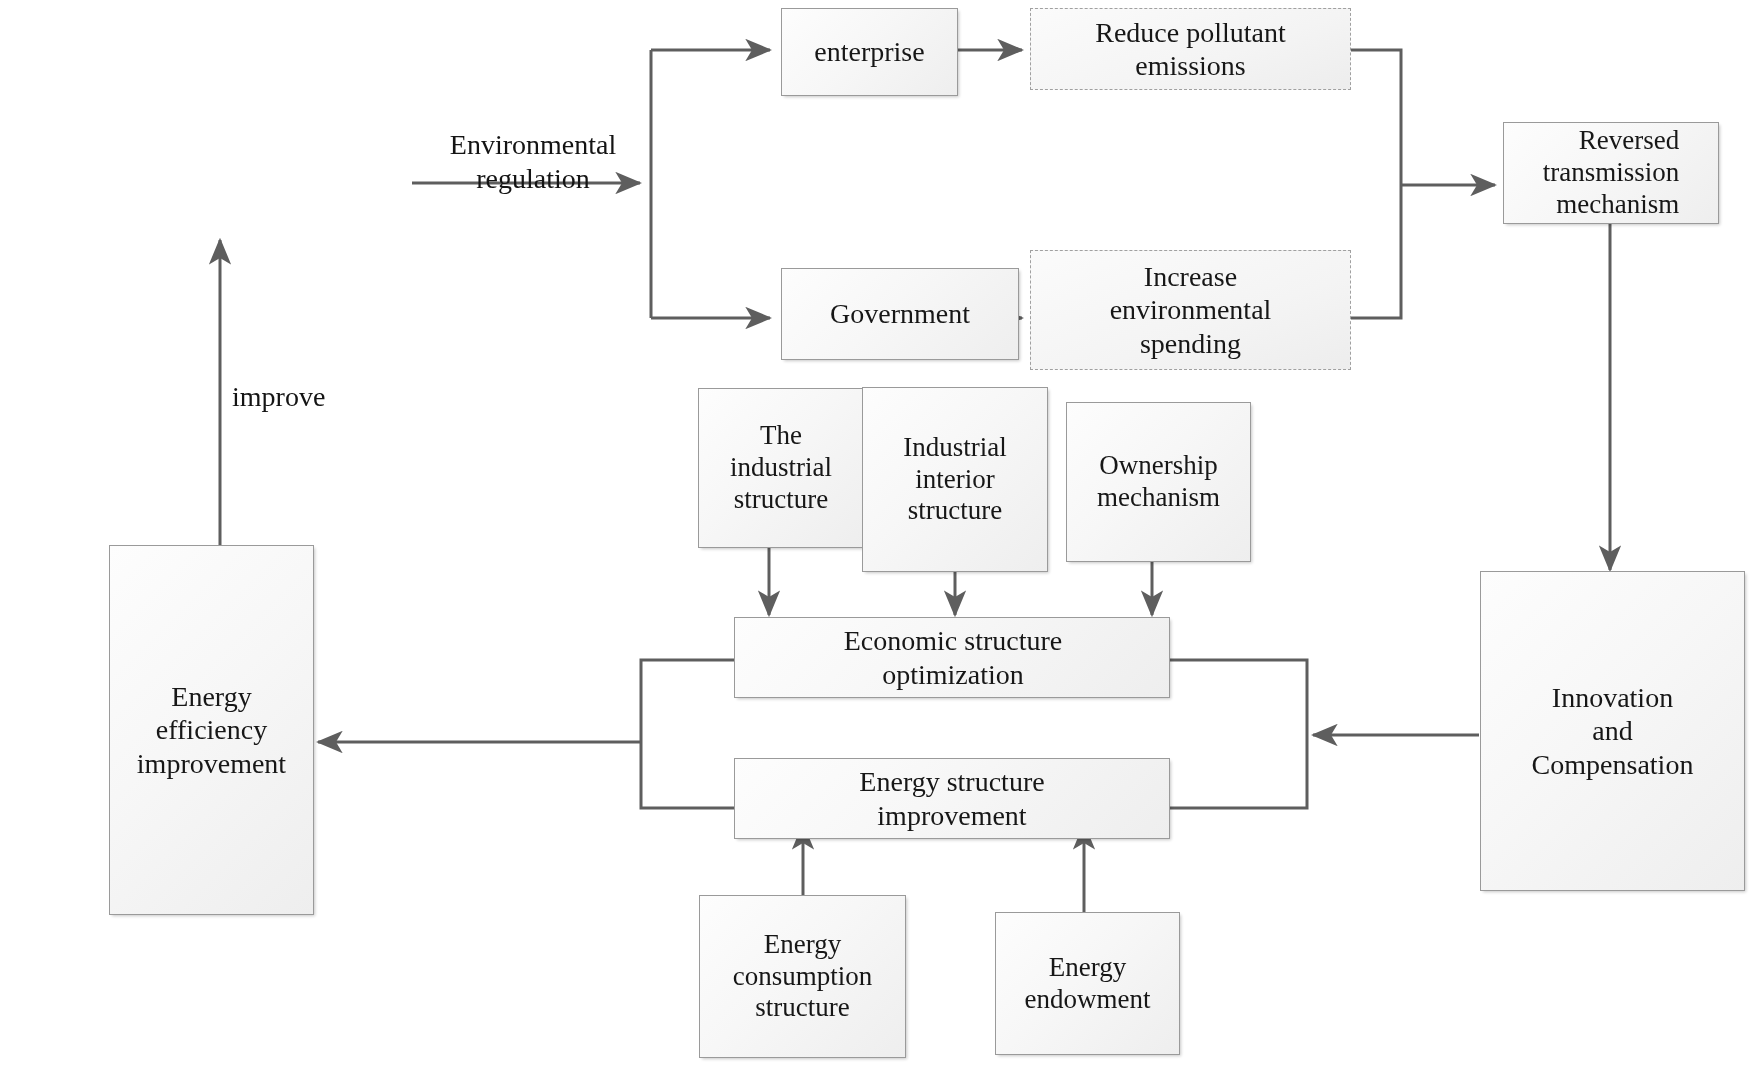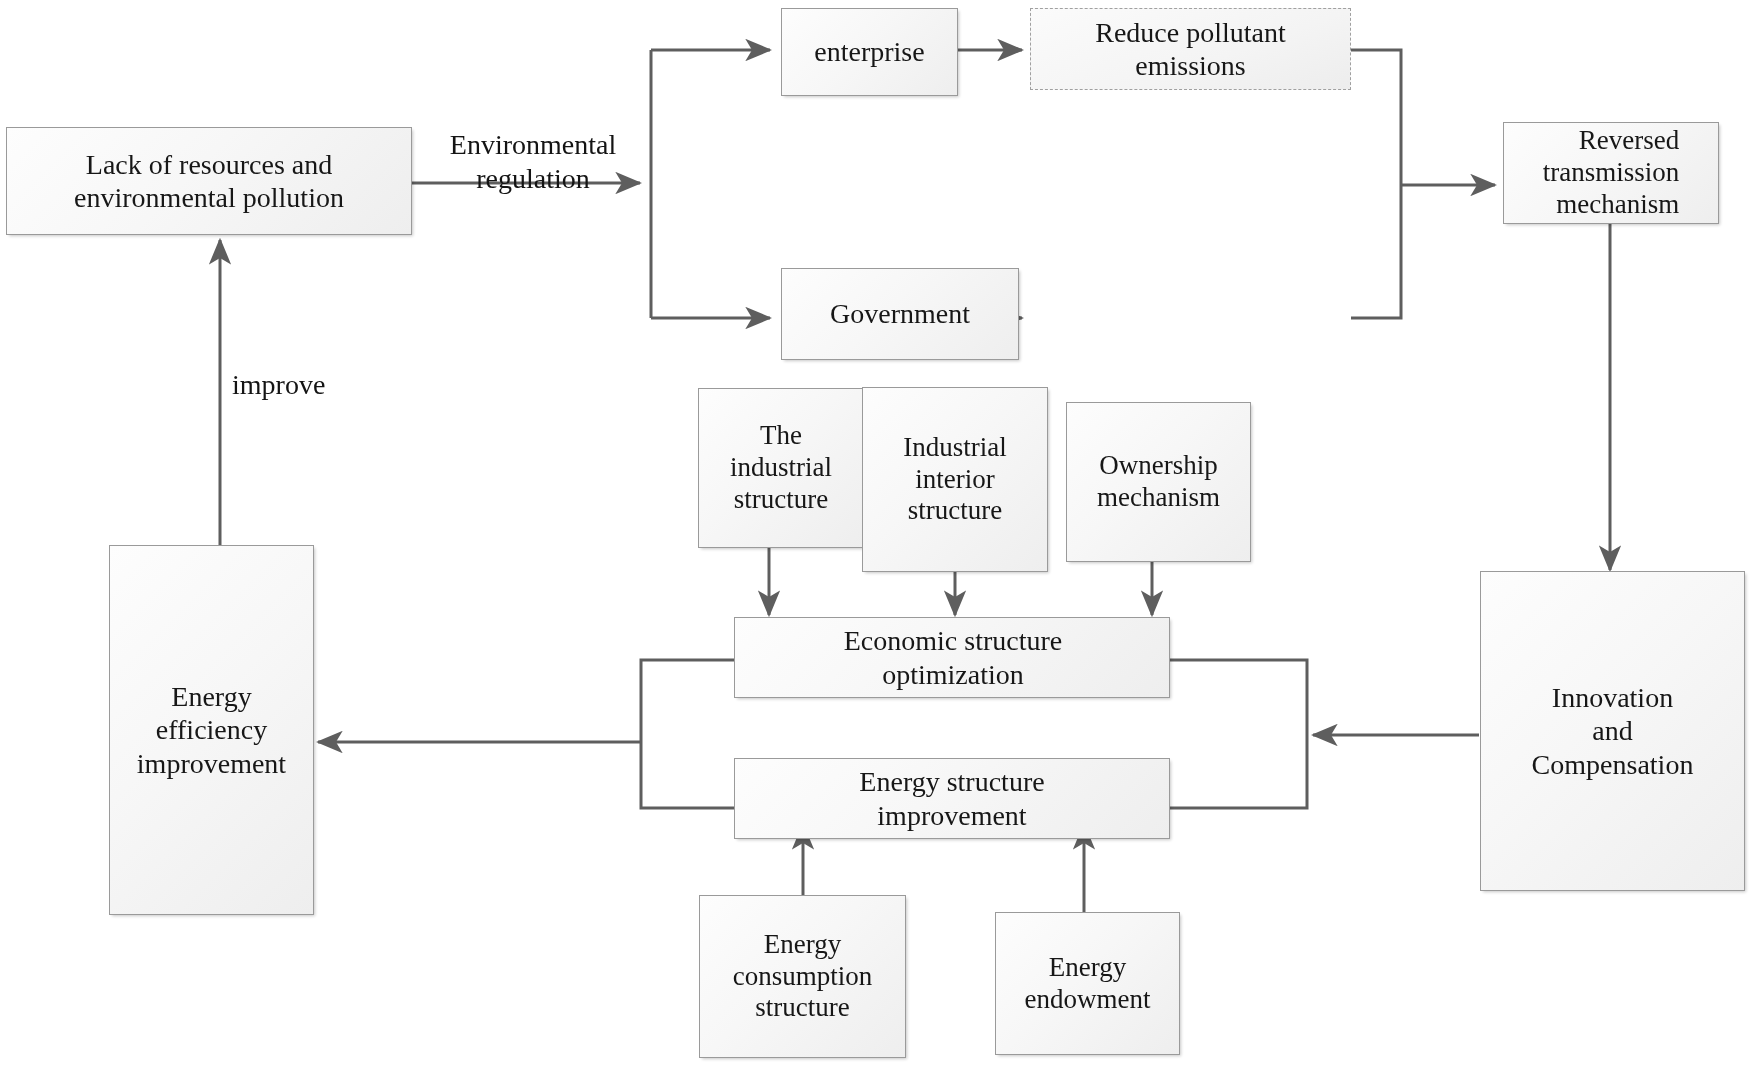--- a/index.html
+++ b/index.html
@@ -91,30 +91,31 @@
       <path d="M 641 742 L 318 742" marker-end="url(#arrow)"></path>
 
       <path d="M 1170 660 L 1307 660 L 1307 808 L 1170 808"></path>
       <path d="M 1479 735 L 1313 735" marker-end="url(#arrow)"></path>
 
       <path d="M 220 545 L 220 240" marker-end="url(#arrow)"></path>
 
     </g>
   </svg>
 
-  <div class="node" style="left:6px; top:127px; width:406px; height:108px; font-size:28px;">Lack of resources and
-environmental pollution</div>
 
   <div class="node" style="left:781px; top:8px; width:177px; height:88px; font-size:28px;">enterprise</div>
 
   <div class="node" style="left:781px; top:268px; width:238px; height:92px; font-size:28px;">Government</div>
 
   <div class="node dashed" style="left:1030px; top:8px; width:321px; height:82px; font-size:28px;">Reduce pollutant
 emissions</div>
 
+  <div class="node dashed" style="left:1030px; top:250px; width:321px; height:120px; font-size:28px;">Increase
+environmental
+spending</div>
 
   <div class="node" style="left:1503px; top:122px; width:216px; height:102px; font-size:27px;text-align:right;">Reversed
 transmission
 mechanism</div>
 
   <div class="node" style="left:1480px; top:571px; width:265px; height:320px; font-size:28px;">Innovation
 and
 Compensation</div>
 
   <div class="node" style="left:686px; top:388px; width:166px; height:160px; font-size:27px;margin-left:12px;">The
@@ -141,15 +142,15 @@
   <div class="node" style="left:995px; top:912px; width:185px; height:143px; font-size:27px;">Energy
 endowment</div>
 
   <div class="node" style="left:109px; top:545px; width:205px; height:370px; font-size:28px;">Energy
 efficiency
 improvement</div>
 
   <div class="label" style="left:418px; top:128px; width:230px; font-size:28px;">Environmental
 regulation</div>
 
-  <div class="label" style="left:232px; top:368px; width:160px; font-size:28px; text-align:left;">improve</div>
+  <div class="label" style="left:232px; top:380px; width:160px; font-size:28px; text-align:left;">improve</div>
 
 </div>
 
 </body></html>

